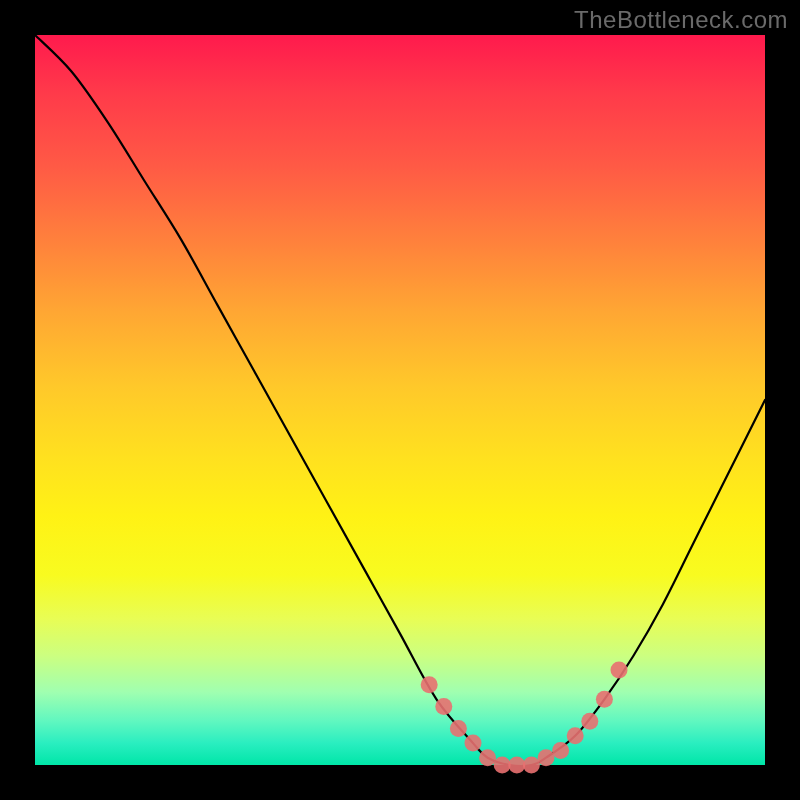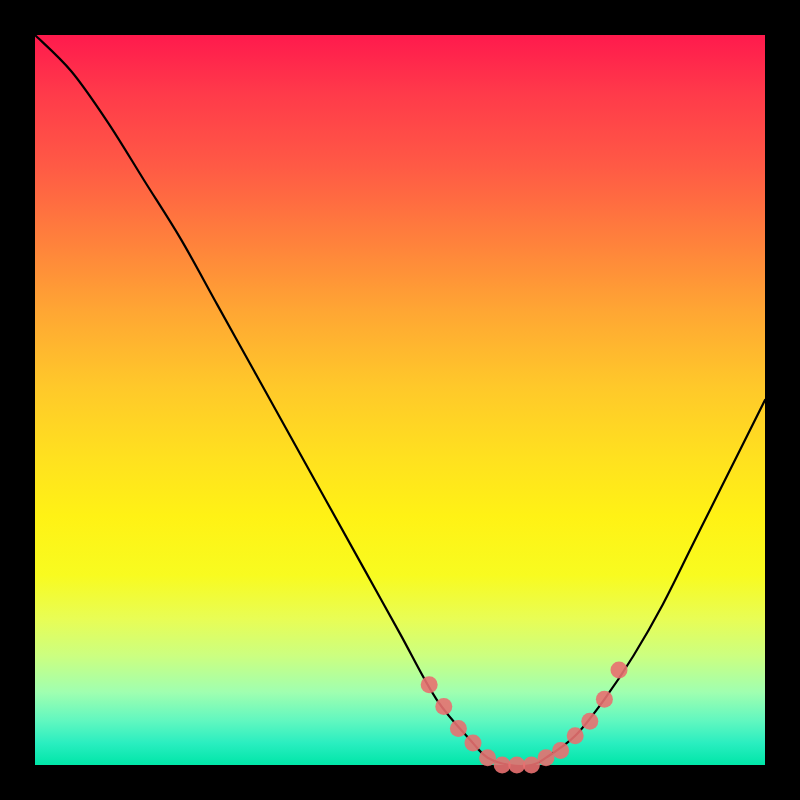--- a/index.html
+++ b/index.html
@@ -79,13 +79,14 @@
         <circle cx="496.40000000000003" cy="730" r="8.5" fill="#e87070" fill-opacity="0.9"></circle>
         <circle cx="510.99999999999994" cy="722.7" r="8.5" fill="#e87070" fill-opacity="0.9"></circle>
         <circle cx="525.6" cy="715.4" r="8.5" fill="#e87070" fill-opacity="0.9"></circle>
         <circle cx="540.2" cy="700.8" r="8.5" fill="#e87070" fill-opacity="0.9"></circle>
         <circle cx="554.8" cy="686.2" r="8.5" fill="#e87070" fill-opacity="0.9"></circle>
         <circle cx="569.4" cy="664.3" r="8.5" fill="#e87070" fill-opacity="0.9"></circle>
         <circle cx="584" cy="635.1" r="8.5" fill="#e87070" fill-opacity="0.9"></circle>
       </g>
   </svg>
 
+  <div class="watermark">TheBottleneck.com</div>
 </div>
 
 </body></html>

